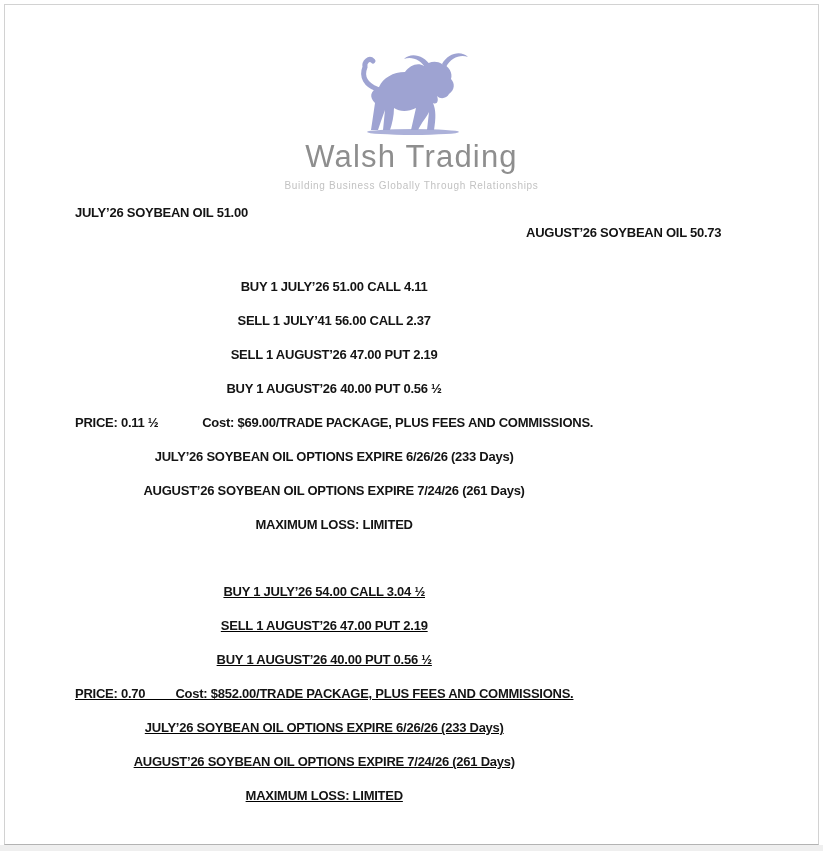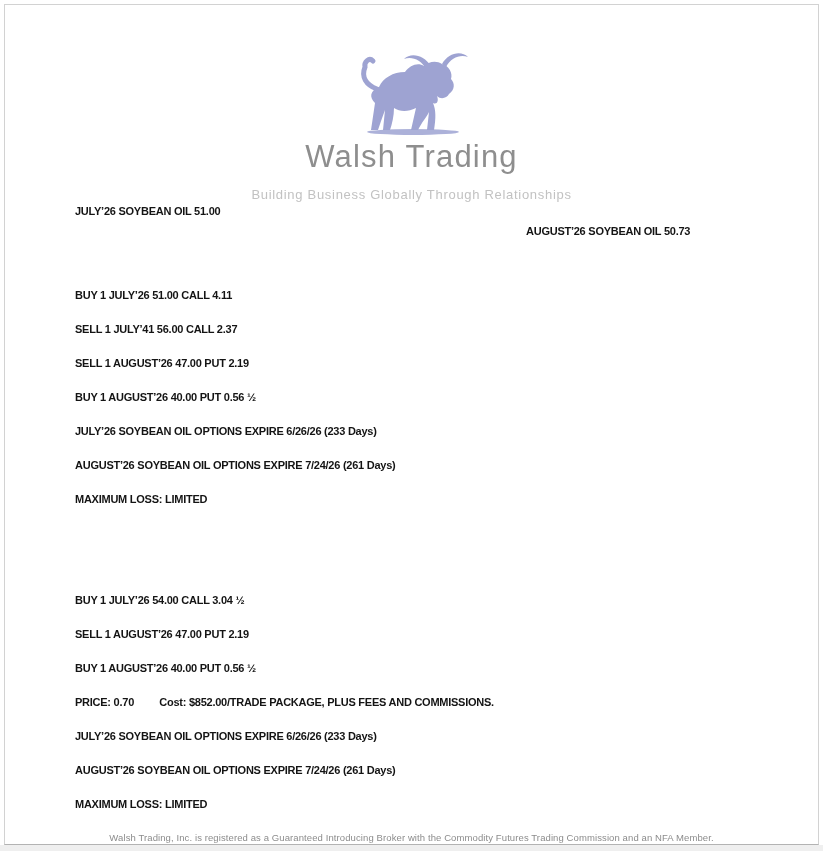--- a/index.html
+++ b/index.html
@@ -44,47 +44,48 @@
   }
   .bull-svg { display: block; margin: 0 auto; }
   .brand-name {
     margin-top: 2px;
     font-size: 31px;
     font-weight: 400;
     color: #8e8e8e;
     letter-spacing: 1.2px;
   }
   .brand-tagline {
-    margin-top: 12px;
-    font-size: 13px;
+    margin-top: 5px;
+    font-size: 10px;
     color: #c2c2c2;
     letter-spacing: 0.7px;
   }
   
   .doc-text {
-    font-size: 11px;
+    font-size: 13px;
     font-weight: bold;
     color: #141414;
     letter-spacing: -0.25px;
     white-space: pre;
+    text-align: center;
   }
   .header-row {
     position: absolute;
     left: 70px;
     top: 200px;
     right: 30px;
     height: 16px;
   }
   .header-left  { position: absolute; left: 0; top: 0; }
   .header-right { position: absolute; left: 451px; top: 0; margin-top: 20px; }
   .trade-block { position: absolute; left: 70px; }
   .trade-block-1 { top: 267px; }
-  .trade-block-2 { top: 572px; }
+  .trade-block-2 { top: 572px; text-decoration: underline; }
   .trade-block p {
-    margin: 16px 0 20px 0;
+    margin: 8px 0 20px 0;
     line-height: 14px;
   }
   
   .footer-note {
     position: absolute;
     left: 0;
     width: 100%;
     top: 827px;
     text-align: center;
     font-size: 9.5px;
@@ -135,32 +136,32 @@
     <div class="header-row">
       <span class="doc-text header-left">JULY’26 SOYBEAN OIL 51.00</span>
       <span class="doc-text header-right">AUGUST’26 SOYBEAN OIL 50.73</span>
     </div>
 
     <div class="trade-block trade-block-1">
       <p class="doc-text">BUY 1 JULY’26 51.00 CALL 4.11</p>
       <p class="doc-text">SELL 1 JULY’41 56.00 CALL 2.37</p>
       <p class="doc-text">SELL 1 AUGUST’26 47.00 PUT 2.19</p>
       <p class="doc-text">BUY 1 AUGUST’26 40.00 PUT 0.56 ½</p>
+      <p class="doc-text">PRICE: 0.11 ½             Cost: $69.00/TRADE PACKAGE, PLUS FEES AND COMMISSIONS.</p>
       <p class="doc-text">JULY’26 SOYBEAN OIL OPTIONS EXPIRE 6/26/26 (233 Days)</p>
       <p class="doc-text">AUGUST’26 SOYBEAN OIL OPTIONS EXPIRE 7/24/26 (261 Days)</p>
       <p class="doc-text">MAXIMUM LOSS: LIMITED</p>
     </div>
 
     <div class="trade-block trade-block-2">
       <p class="doc-text">BUY 1 JULY’26 54.00 CALL 3.04 ½</p>
       <p class="doc-text">SELL 1 AUGUST’26 47.00 PUT 2.19</p>
       <p class="doc-text">BUY 1 AUGUST’26 40.00 PUT 0.56 ½</p>
       <p class="doc-text">PRICE: 0.70         Cost: $852.00/TRADE PACKAGE, PLUS FEES AND COMMISSIONS.</p>
       <p class="doc-text">JULY’26 SOYBEAN OIL OPTIONS EXPIRE 6/26/26 (233 Days)</p>
       <p class="doc-text">AUGUST’26 SOYBEAN OIL OPTIONS EXPIRE 7/24/26 (261 Days)</p>
       <p class="doc-text">MAXIMUM LOSS: LIMITED</p>
     </div>
 
-    <div class="footer-note">Walsh Trading, Inc. is registered as a Guaranteed Introducing Broker with the Commodity Futures Trading Commission and an NFA Member.</div>
   </div>
 
   <div class="bottom-strip"></div>
 </div>
 
 </body></html>

